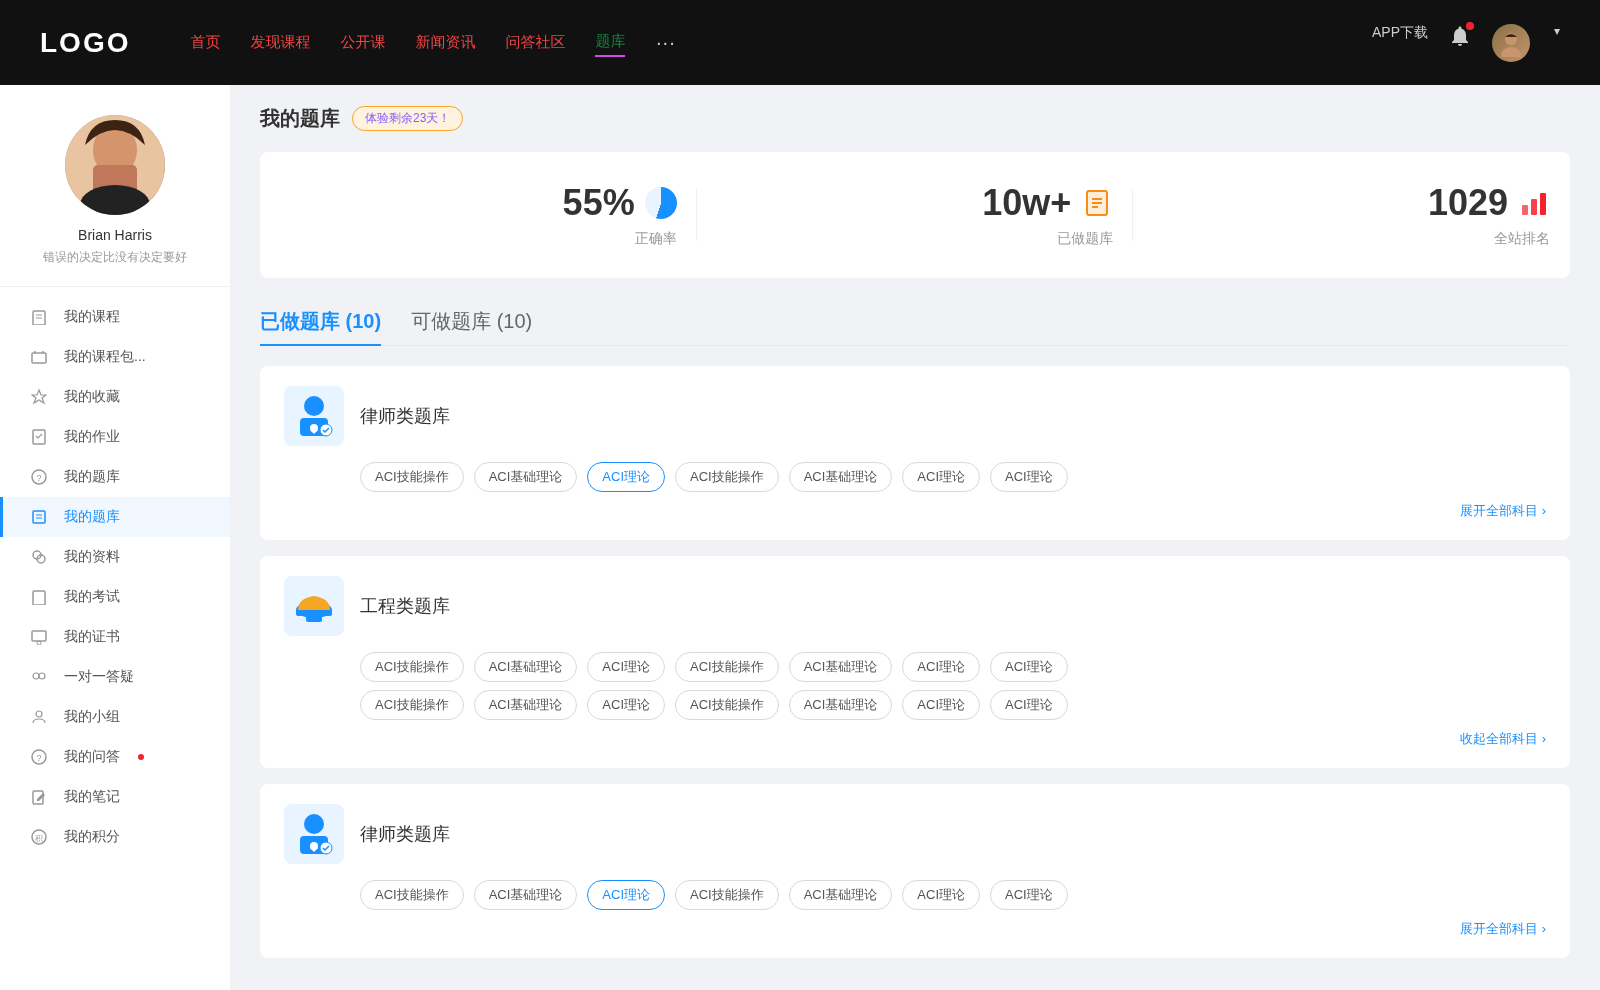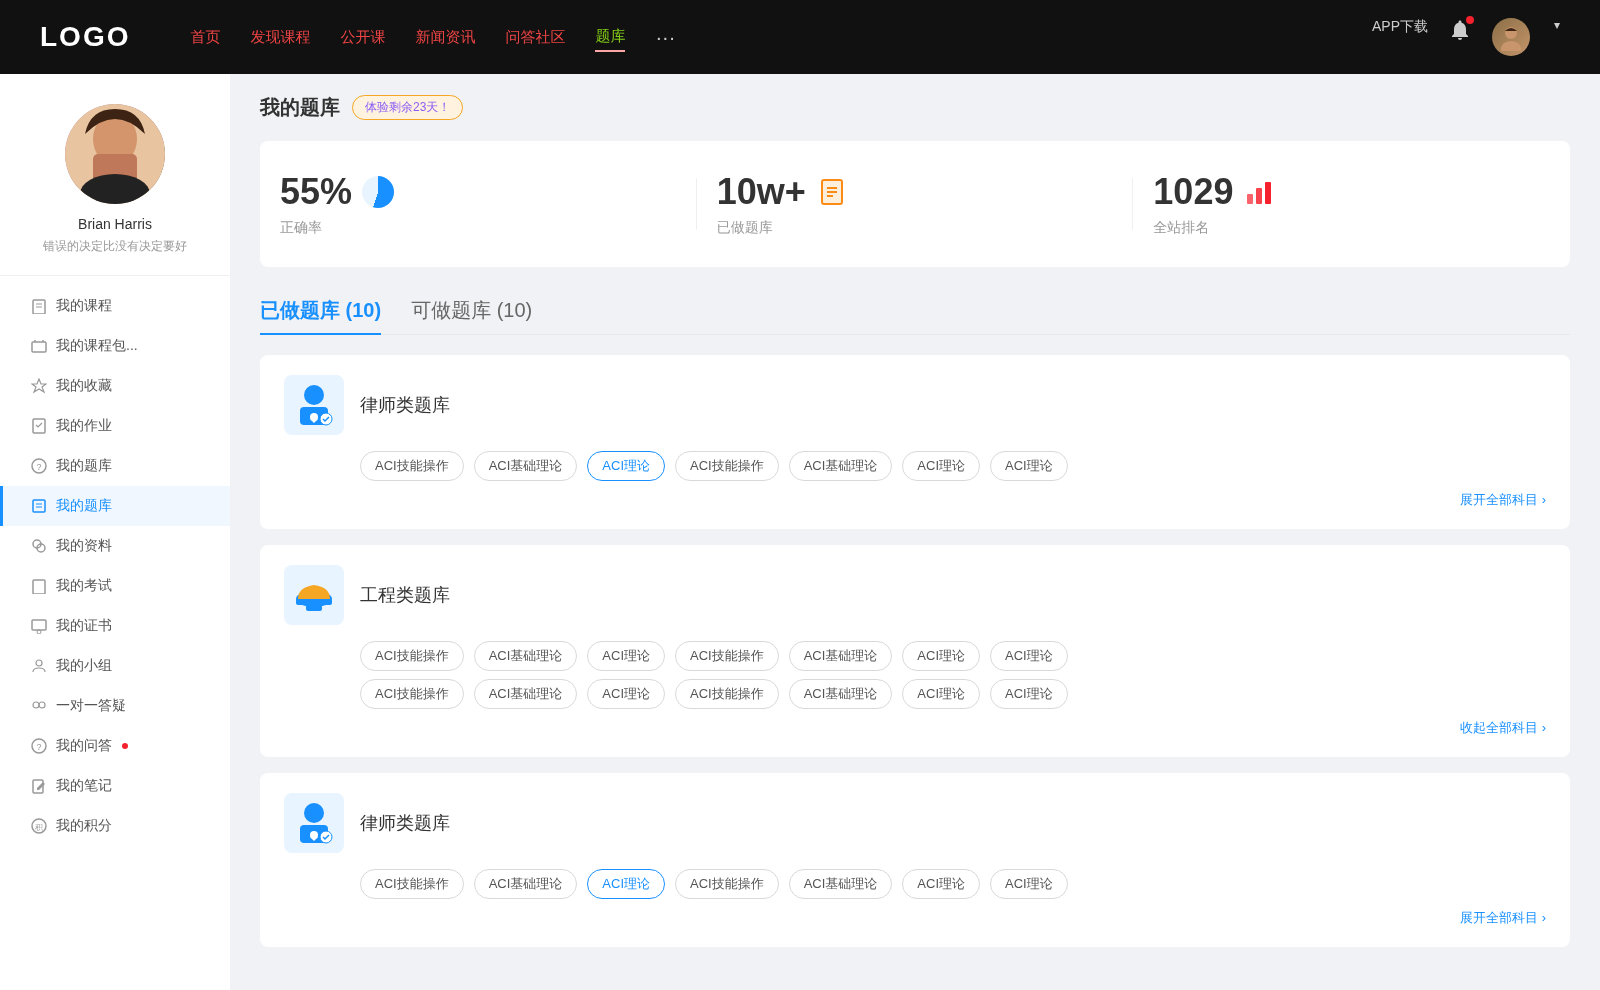--- a/index.html
+++ b/index.html
@@ -1,61 +1,61 @@
 <!DOCTYPE html>
 <html><head>
   <meta charset="utf-8">
   <style>
     * { margin: 0; padding: 0; box-sizing: border-box; }
     body { font-family: "PingFang SC", "Microsoft YaHei", sans-serif; background: #f0f2f5; width: 1600px; min-height: 990px; }
 
     
-    .header { background: #111; height: 74px; display: flex; align-items: center; padding: 0 40px; gap: 40px; position: relative; }
+    .header { background: #111; height: 85px; display: flex; align-items: center; padding: 0 40px; gap: 40px; position: relative; }
     .logo { color: white; font-size: 28px; font-weight: bold; letter-spacing: 2px; margin-right: 20px; }
     .nav { display: flex; gap: 30px; align-items: center; flex: 1; }
     .nav-item { color: #ef4444; font-size: 15px; cursor: pointer; padding: 4px 0; }
-    .nav-item.active { color: #84cc16; border-bottom: 2px solid #fca5a5; }
+    .nav-item.active { color: #15803d; border-bottom: 2px solid #d946ef; }
     .nav-dots { color: #ccc; font-size: 20px; cursor: pointer; }
     .header-right { display: flex; align-items: flex-start; gap: 20px; margin-left: auto; }
     .app-download { color: #ccc; font-size: 14px; cursor: pointer; }
     .bell-icon { position: relative; cursor: pointer; }
     .bell-icon svg { width: 24px; height: 24px; fill: #ccc; }
     .bell-dot { position: absolute; top: -2px; right: -2px; width: 8px; height: 8px; background: #f5222d; border-radius: 50%; }
     .avatar-circle { width: 38px; height: 38px; border-radius: 50%; background: linear-gradient(135deg, #8B6F47, #C4956A); display: flex; align-items: center; justify-content: center; }
     .chevron-down { color: #ccc; font-size: 12px; cursor: pointer; margin-left: 4px; }
 
     
     .main-layout { display: flex; min-height: 920px; }
 
     
     .sidebar { width: 230px; background: white; padding: 30px 0 20px 0; flex-shrink: 0; }
     .profile-section { display: flex; flex-direction: column; align-items: center; padding: 0 20px 20px 20px; border-bottom: 1px solid #f0f0f0; }
     .profile-avatar { width: 100px; height: 100px; border-radius: 50%; background: linear-gradient(135deg, #d4a0a0, #8B6F47); overflow: hidden; display: flex; align-items: center; justify-content: center; margin-bottom: 12px; }
     .profile-name { font-size: 14px; color: #333; font-weight: 500; margin-bottom: 6px; }
     .profile-motto { font-size: 12px; color: #999; text-align: center; }
 
     .sidebar-menu { padding: 10px 0; }
-    .menu-item { display: flex; align-items: center; gap: 8px; padding: 11px 30px; cursor: pointer; color: #555; font-size: 14px; position: relative; }
+    .menu-item { display: flex; align-items: center; gap: 16px; padding: 11px 30px; cursor: pointer; color: #555; font-size: 14px; position: relative; }
     .menu-item.active { color: #1890ff; background: #f0f7ff; }
     .menu-item.active::before { content: ''; position: absolute; left: 0; top: 0; bottom: 0; width: 3px; background: #1890ff; }
     .menu-icon { width: 18px; height: 18px; display: flex; align-items: center; justify-content: center; flex-shrink: 0; }
     .menu-icon svg { width: 16px; height: 16px; }
     .menu-dot { width: 6px; height: 6px; background: #f5222d; border-radius: 50%; margin-left: 2px; }
 
     
     .content { flex: 1; background: #f0f2f5; padding: 20px 30px; overflow-y: auto; }
 
     
     .page-header { display: flex; align-items: center; gap: 12px; margin-bottom: 20px; }
     .page-title { font-size: 20px; color: #333; font-weight: 600; }
     .trial-badge { background: #fff3e0; color: #8b5cf6; border: 1px solid #f5a623; border-radius: 20px; padding: 3px 12px; font-size: 12px; }
 
     
     .stats-bar { background: white; border-radius: 8px; display: flex; padding: 20px 0; margin-bottom: 20px; }
-    .stat-item { flex: 1; display: flex; flex-direction: column; align-items: flex-start; justify-content: center; padding: 10px 20px; position: relative; }
+    .stat-item { flex: 1; display: flex; flex-direction: column; align-items: flex-end; justify-content: center; padding: 10px 20px; position: relative; }
     .stat-item:not(:last-child)::after { content: ''; position: absolute; right: 0; top: 20%; bottom: 20%; width: 1px; background: #f0f0f0; }
     .stat-row { display: flex; align-items: center; gap: 10px; margin-bottom: 6px; }
     .stat-value { font-size: 36px; font-weight: 600; color: #333; }
     .stat-label { font-size: 14px; color: #999; }
     .stat-icon { width: 32px; height: 32px; display: flex; align-items: center; justify-content: center; border-radius: 6px; }
     .stat-icon.blue { background: transparent; }
     .stat-icon.green { background: transparent; }
     .stat-icon.orange { background: transparent; }
     .stat-icon.red { background: transparent; }
 
@@ -219,35 +219,35 @@
               <rect x="1" y="2" width="14" height="10" rx="1" fill="none" stroke="#999" stroke-width="1.5"></rect>
               <circle cx="8" cy="14" r="2" fill="none" stroke="#999" stroke-width="1"></circle>
             </svg>
         </span>
         <span>我的证书</span>
       </div>
 
       <div class="menu-item">
         <span class="menu-icon">
           <svg viewBox="0 0 16 16">
+              <circle cx="5" cy="7" r="3" fill="none" stroke="#999" stroke-width="1.2"></circle>
+              <circle cx="11" cy="7" r="3" fill="none" stroke="#999" stroke-width="1.2"></circle>
+            </svg>
+        </span>
+        <span>一对一答疑</span>
+      </div>
+
+      <div class="menu-item">
+        <span class="menu-icon">
+          <svg viewBox="0 0 16 16">
               <circle cx="8" cy="5" r="3" fill="none" stroke="#999" stroke-width="1.2"></circle>
               <path d="M2 14 Q2 10 8 10 Q14 10 14 14" fill="none" stroke="#999" stroke-width="1.2"></path>
             </svg>
         </span>
         <span>我的小组</span>
-      </div>
-
-      <div class="menu-item">
-        <span class="menu-icon">
-          <svg viewBox="0 0 16 16">
-              <circle cx="5" cy="7" r="3" fill="none" stroke="#999" stroke-width="1.2"></circle>
-              <circle cx="11" cy="7" r="3" fill="none" stroke="#999" stroke-width="1.2"></circle>
-            </svg>
-        </span>
-        <span>一对一答疑</span>
       </div>
 
       <div class="menu-item">
         <span class="menu-icon">
           <svg viewBox="0 0 16 16">
               <circle cx="8" cy="8" r="7" fill="none" stroke="#999" stroke-width="1.5"></circle>
               <text x="8" y="12" text-anchor="middle" font-size="9" fill="#999">?</text>
             </svg>
         </span>
         <span>我的问答</span>

